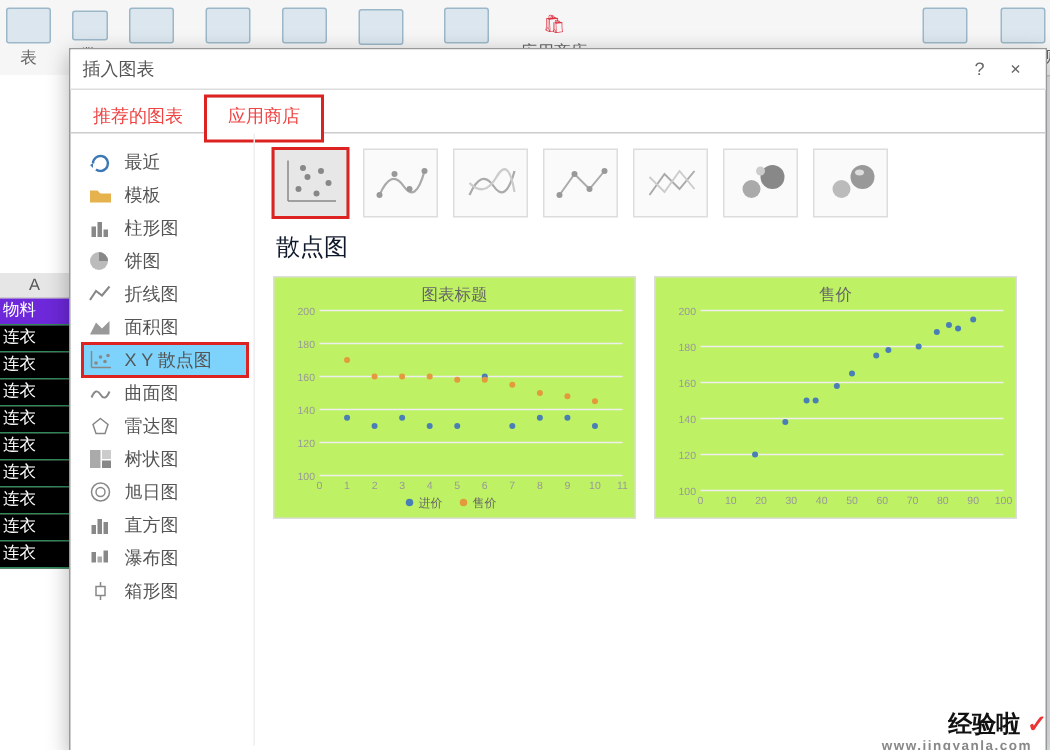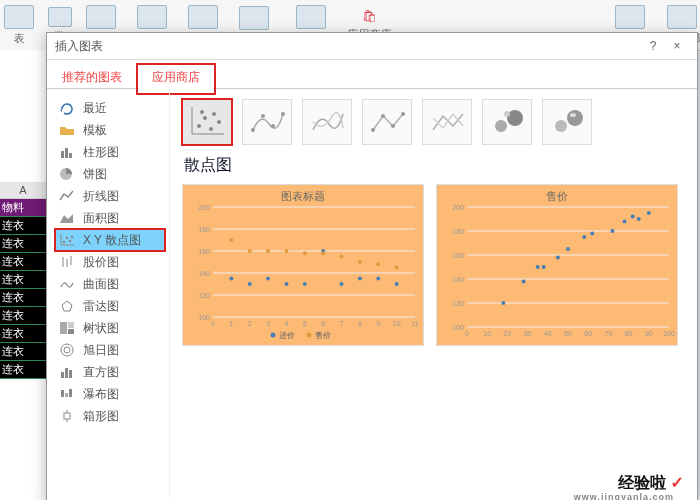--- a/index.html
+++ b/index.html
@@ -7,44 +7,44 @@
   
   .ribbon{position:absolute;left:0;top:0;width:700px;height:50px;background:#f6f6f6;border-bottom:1px solid #ccc;display:flex;align-items:center;gap:14px;padding-left:4px;}
   .ribbonbtn{display:flex;flex-direction:column;align-items:center;gap:2px;color:#666;}
   .ribbonico{width:28px;height:22px;background:#dbe6ef;border:1px solid #9cb8c8;border-radius:2px;}
   .small{width:22px;height:18px;}
   .ribbonlbl{font-size:11px;color:#666;}
   .appstore{display:flex;align-items:center;gap:4px;color:#d34;}
   .sheet{position:absolute;left:0;top:50px;width:46px;height:450px;background:#fff;}
   .colhdr{height:16px;line-height:16px;background:#e6e6e6;color:#555;font-size:11px;text-align:center;border-bottom:1px solid #ccc;}
   .cell{height:17px;line-height:17px;background:#000000;color:#fff;font-size:11px;padding-left:2px;border-bottom:1px solid #2e8a57;overflow:hidden;white-space:nowrap;}
-  .cell.head{background:#701a75;}
+  .cell.head{background:#6d28d9;}
   
   .dialog{position:absolute;left:46px;top:32px;width:650px;height:468px;background:#fff;border:1px solid #999;box-shadow:0 4px 14px rgba(0,0,0,.3);}
   .titlebar{height:26px;background:#fff;color:#555;display:flex;align-items:center;padding:0 8px;border-bottom:1px solid #ddd;}
   .titlebar .t{flex:1;font-size:12px;}
   .titlebar .winbtn{width:24px;text-align:center;color:#666;}
   .tabs{display:flex;height:24px;border-bottom:1px solid #ccc;margin-top:4px;}
   .tab{padding:4px 14px 0 14px;height:24px;font-size:12px;color:#ef4444;border:1px solid transparent;cursor:default;}
   .tab.active{border:1px solid #ccc;border-bottom:1px solid #fff;background:#fff;}
   .redbox{outline:2px solid #d22;outline-offset:-1px;}
   .body{display:flex;height:calc(100% - 60px);}
   .catlist{width:110px;border-right:1px solid #eee;padding:8px 4px 0 8px;}
   .catitem{display:flex;align-items:center;gap:8px;height:22px;color:#555;font-size:12px;padding-left:4px;}
   .catitem.sel{background:#7dd3fc;}
   .catico{width:16px;height:14px;display:inline-block;}
   .main{flex:1;padding:10px 12px 0 12px;overflow:hidden;}
   .subtypes{display:flex;gap:10px;margin-bottom:10px;}
   .subt{width:48px;height:44px;background:#fafafa;border:1px solid #ddd;display:flex;align-items:center;justify-content:center;}
   .subt.sel{background:#e7e7e7;border-color:#c0c0c0;}
   .mainhdr{font-size:16px;color:#0f172a;margin:4px 0 8px 2px;}
   .previews{display:flex;gap:12px;}
-  .preview{width:240px;height:160px;border:1px solid #ddd;background:#fdba74;position:relative;}
+  .preview{width:240px;height:160px;border:1px solid #ddd;background:#bef264;position:relative;}
   .preview .ptitle{position:absolute;top:4px;left:0;width:100%;text-align:center;font-size:11px;color:#666;}
-  .logo{position:absolute;right:16px;bottom:6px;font-size:16px;font-weight:bold;color:#111;text-shadow:-1px -1px 0 #fff,1px -1px 0 #fff,-1px 1px 0 #fff,1px 1px 0 #fff;}
+  .logo{position:absolute;right:2px;bottom:6px;font-size:16px;font-weight:bold;color:#111;text-shadow:-1px -1px 0 #fff,1px -1px 0 #fff,-1px 1px 0 #fff,1px 1px 0 #fff;}
   .logo .ck{color:#e33;}
   .url{position:absolute;right:10px;bottom:-8px;font-size:9px;color:#888;letter-spacing:1px;}
   svg{display:block;}
 </style>
 </head>
 <body>
 
 <div class="stage">
 
   <div class="ribbon">
@@ -178,30 +178,20 @@
               <svg width="16" height="14">
                 <line x1="2" y1="1" x2="2" y2="12" stroke="#888"></line>
                 <line x1="2" y1="12" x2="15" y2="12" stroke="#888"></line>
                 <circle cx="5" cy="9" r="1.2" fill="#888"></circle>
                 <circle cx="8" cy="5" r="1.2" fill="#888"></circle>
                 <circle cx="11" cy="8" r="1.2" fill="#888"></circle>
                 <circle cx="13" cy="4" r="1.2" fill="#888"></circle>
               </svg>
             </span>
             <span>X Y 散点图</span>
-          </div>
-        <div class="catitem">
-            <span class="catico">
-              <svg width="16" height="14">
-                <line x1="4" y1="2" x2="4" y2="12" stroke="#888"></line>
-                <line x1="8" y1="4" x2="8" y2="12" stroke="#888"></line>
-                <line x1="12" y1="1" x2="12" y2="10" stroke="#888"></line>
-              </svg>
-            </span>
-            <span>股价图</span>
           </div>
         <div class="catitem">
             <span class="catico">
               <svg width="16" height="14">
                 <path d="M2 10 Q5 3 8 8 T14 6" fill="none" stroke="#888" stroke-width="1.3"></path>
               </svg>
             </span>
             <span>曲面图</span>
           </div>
         <div class="catitem">

